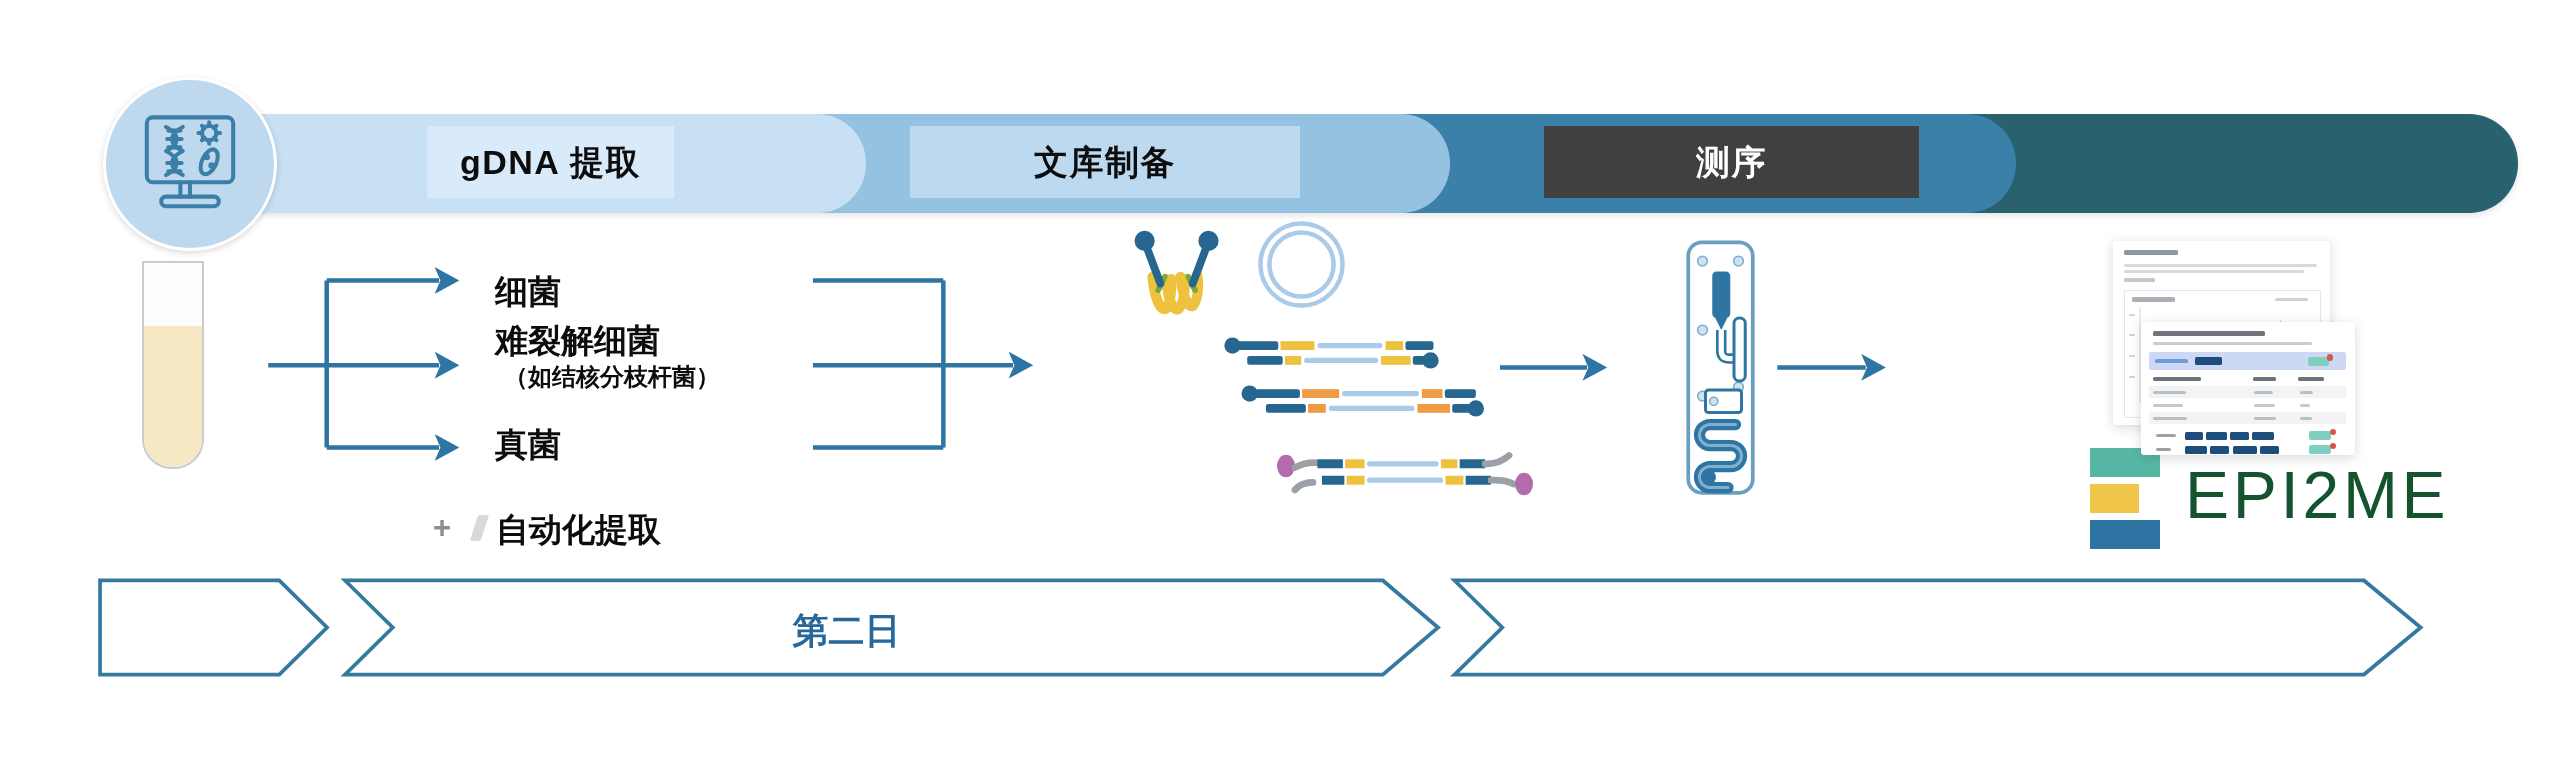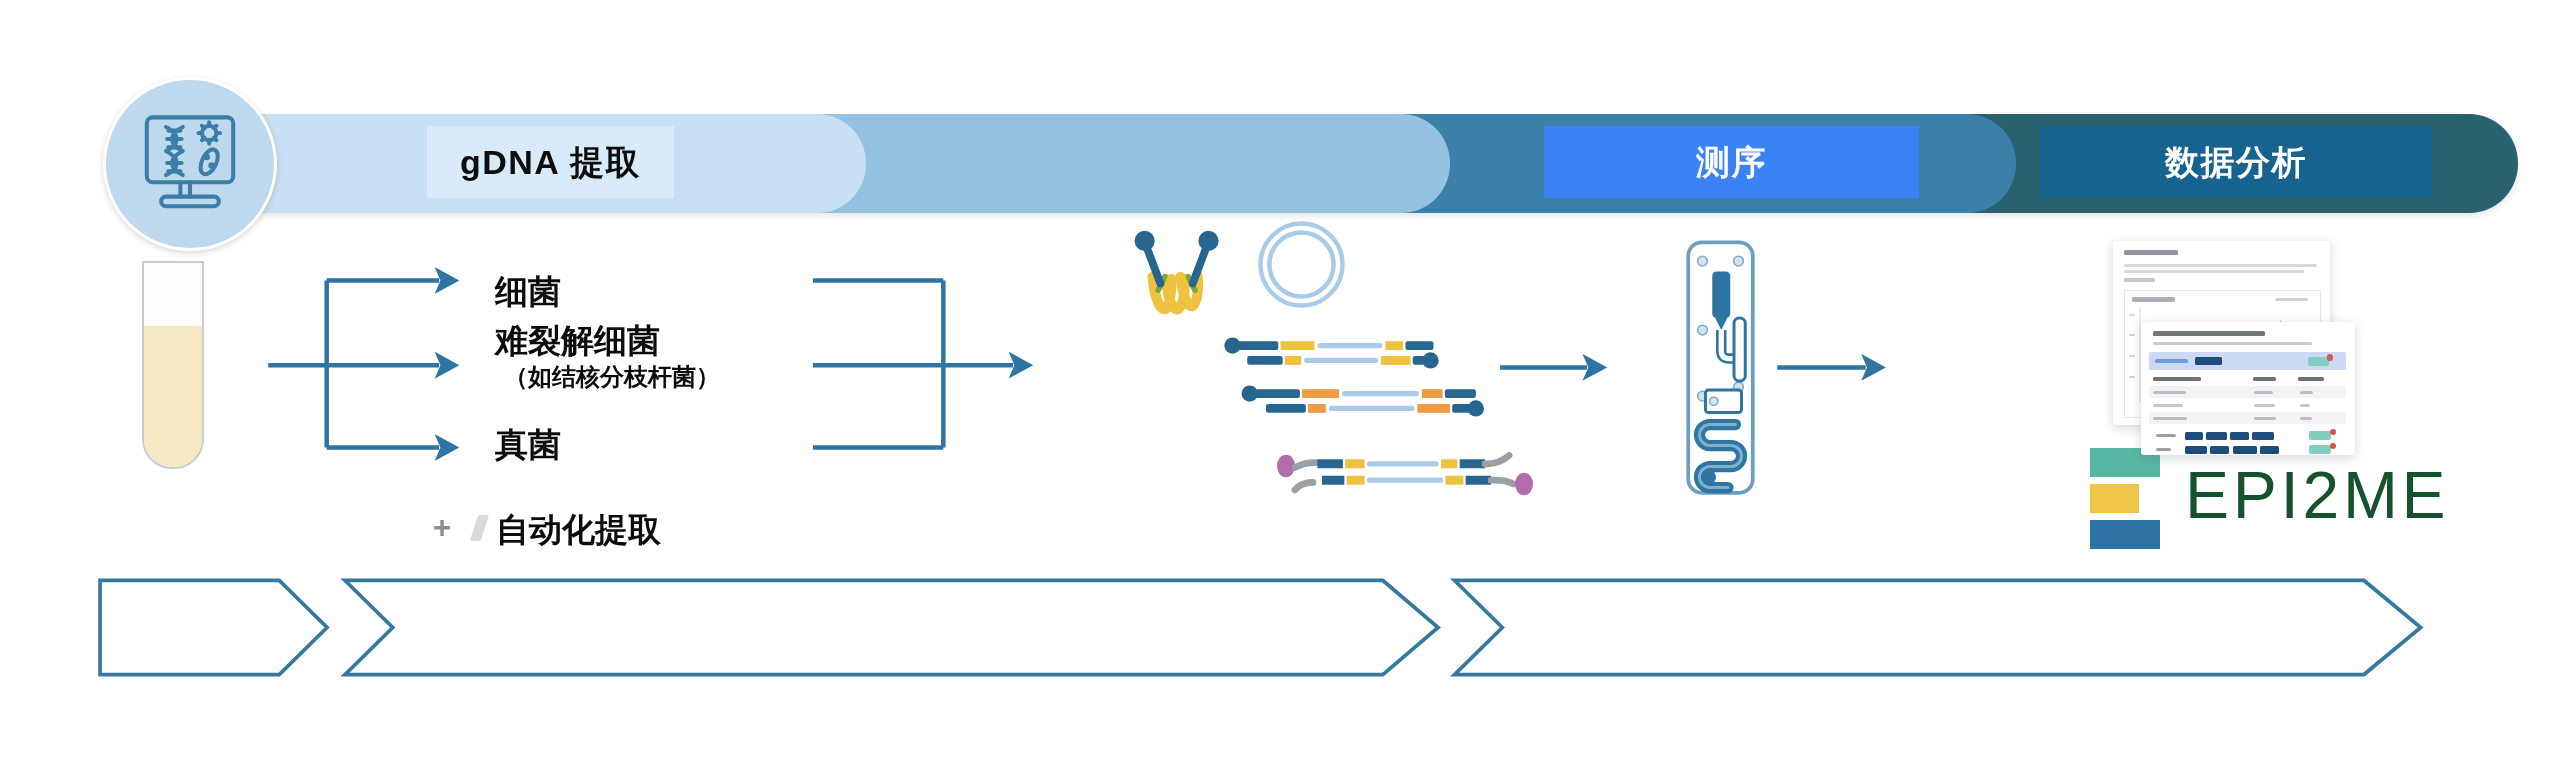--- a/index.html
+++ b/index.html
@@ -10,21 +10,21 @@
   
   .seg{position:absolute;top:114px;height:99px;border-radius:0 49px 49px 0;}
   .seg4{left:225px;width:2293px;background:#2a616f;box-shadow:0 3px 6px rgba(0,0,0,.10);z-index:1;}
   .seg3{left:225px;width:1791px;background:#3a80a8;z-index:2;}
   .seg2{left:225px;width:1225px;background:#96c2e2;z-index:3;}
   .seg1{left:225px;width:641px;background:#c8e0f3;z-index:4;}
   .stagebox{position:absolute;top:126px;height:72px;line-height:72px;text-align:center;
             font-size:34px;font-weight:600;letter-spacing:1.5px;z-index:5;}
   .box1{left:427px;width:247px;background:#d9ebfa;color:#0d0d0d;}
   .box2{left:910px;width:390px;background:#bcd9ef;color:#0d0d0d;}
-  .box3{left:1544px;width:375px;background:#3b82f6;color:#ffffff;}
+  .box3{left:1544px;width:375px;background:#404040;color:#ffffff;}
   .box4{left:2040px;width:392px;background:#15638e;color:#ffffff;}
 
   .start-circle{position:absolute;left:103px;top:77px;width:168px;height:168px;border-radius:50%;
                 background:#bed9ee;border:3.7px solid #ffffff;box-shadow:0 2.2px 6px rgba(0,0,0,.15);
                 z-index:6;display:flex;align-items:center;justify-content:center;}
 
   
   .tube{position:absolute;left:142px;top:261px;width:58px;height:204px;background:#fdfdfd;
         border:2.2px solid #c7ccd1;border-radius:0 0 30px 30px;overflow:hidden;z-index:2;}
   .tube .liquid{position:absolute;left:0;right:0;bottom:0;height:141px;background:#f5e8c3;
@@ -71,22 +71,22 @@
 <body>
 
 <div class="canvas">
 
   <div class="seg seg4"></div>
   <div class="seg seg3"></div>
   <div class="seg seg2"></div>
   <div class="seg seg1"></div>
 
   <div class="stagebox box1">gDNA 提取</div>
+  <div class="stagebox box2">文库制备</div>
   <div class="stagebox box3">测序</div>
-  <div class="stagebox box4">数据分析</div>
 
   <div class="start-circle">
     <span>
       <svg width="120" height="120" viewBox="0 0 100 100" fill="none" stroke="#3b7fa8" stroke-width="3.4" stroke-linecap="round" stroke-linejoin="round">
         <rect x="14" y="12" width="72" height="54" rx="5"></rect>
         <line x1="50" y1="66" x2="50" y2="78"></line>
         <line x1="42" y1="66" x2="42" y2="78"></line>
         <rect x="26" y="78" width="48" height="8" rx="4"></rect>
 
         <path d="M30,20 C42,26 42,34 30,40 C42,46 42,54 30,60"></path>
@@ -324,15 +324,16 @@
   <div class="logobar b"></div>
   <div class="logotext">EPI2ME</div>
 
   <svg class="timeline-svg" viewBox="0 0 3438 150">
     <g fill="#ffffff" stroke="#35799f" stroke-width="5" stroke-linejoin="miter">
       <polygon points="128,10 368,10 432,73 368,136 128,136"></polygon>
       <polygon points="456,10 1846,10 1920,73 1846,136 456,136 520,73"></polygon>
       <polygon points="1942,10 3160,10 3236,73 3160,136 1942,136 2006,73"></polygon>
     </g>
   </svg>
+  <div class="daylabel day2">第二日</div>
 
 </div>
 
 
 </body></html>

